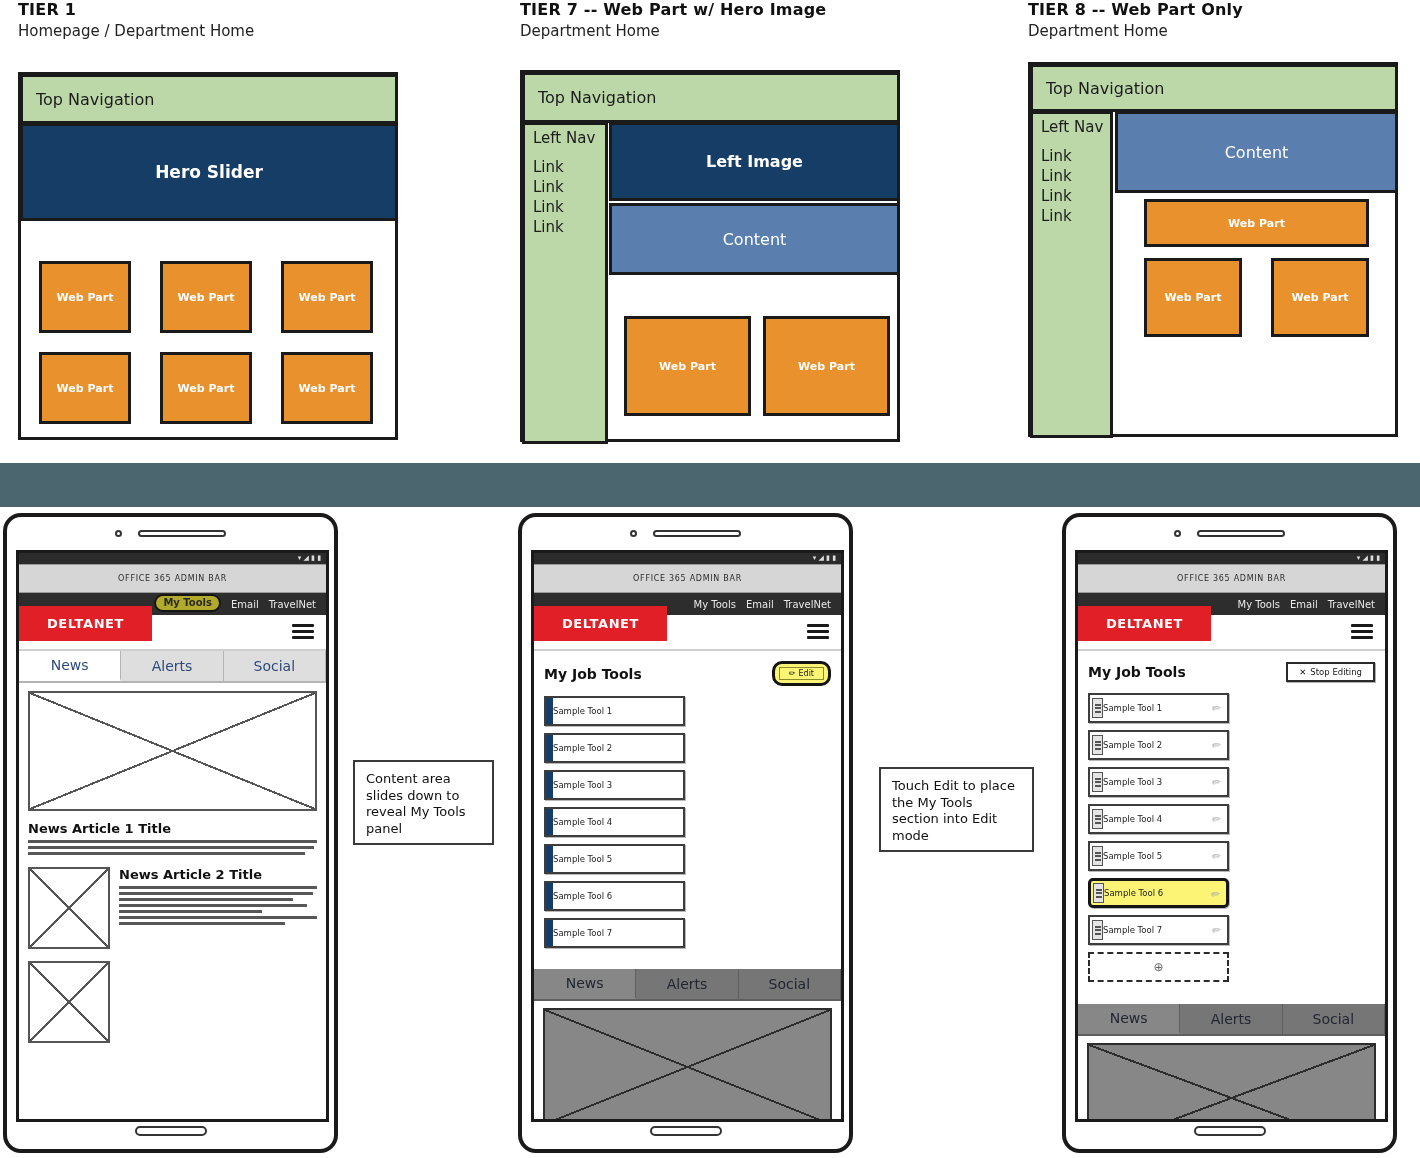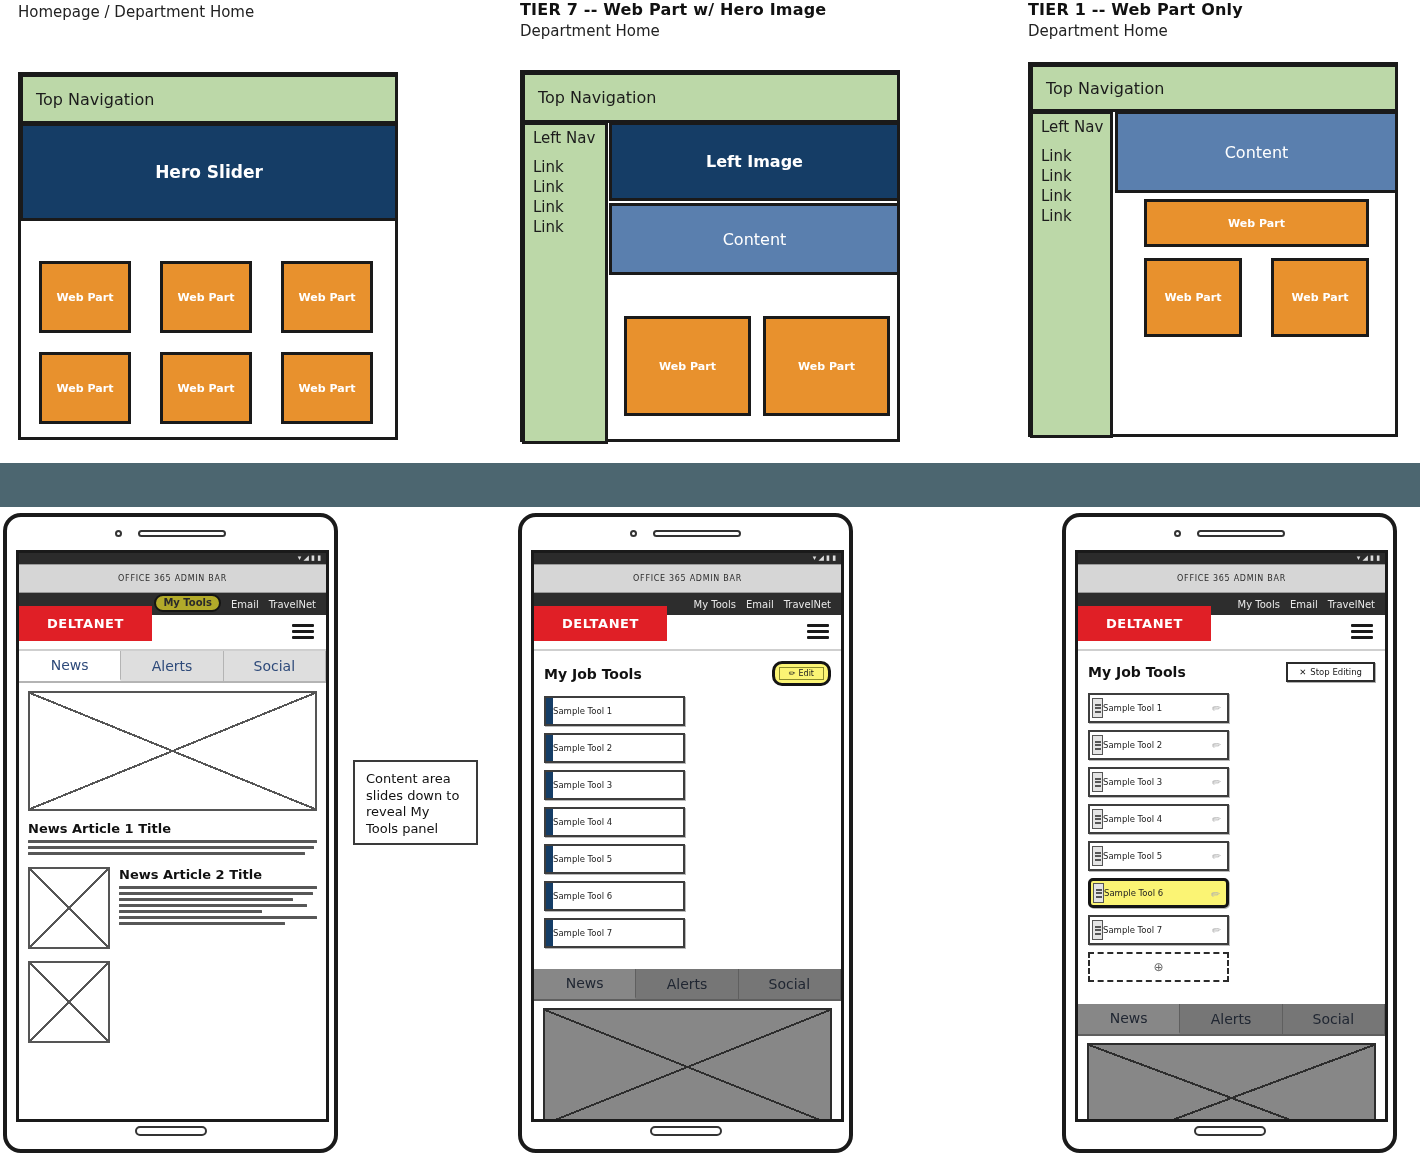--- a/index.html
+++ b/index.html
@@ -182,20 +182,21 @@
   .panel-title { font-size:14px; font-weight:bold; color:#111; }
 
   .dim { filter:brightness(.53) saturate(.45); }
 </style>
 </head>
 <body>
 
 <div class="wire-section">
 
   <div class="wire-panel" style="left:18px;width:385px;">
+    <div class="wire-title">TIER 1</div>
     <div class="wire-sub">Homepage / Department Home</div>
   </div>
   <div class="wire-box" style="left:18px;top:72px;width:380px;height:368px;">
     <div class="topnav" style="left:-1px;top:-1px;width:378px;height:50px;">
       <span>Top Navigation</span>
     </div>
     <div class="hero-slider" style="left:-1px;top:48px;width:378px;height:98px;">
       <span>Hero Slider</span>
     </div>
     <div class="webpart" style="left:18px;top:186px;width:92px;height:72px;">
@@ -241,21 +242,21 @@
     </div>
     <div class="webpart" style="left:101px;top:243px;width:127px;height:100px;">
         <span>Web Part</span>
       </div>
     <div class="webpart" style="left:240px;top:243px;width:127px;height:100px;">
         <span>Web Part</span>
       </div>
   </div>
 
   <div class="wire-panel" style="left:1028px;width:380px;">
-    <div class="wire-title">TIER 1 -- Web Part Only</div>
+    <div class="wire-title">TIER 8 -- Web Part Only</div>
     <div class="wire-sub">Department Home</div>
   </div>
   <div class="wire-box" style="left:1028px;top:62px;width:370px;height:375px;">
     <div class="topnav" style="left:-1px;top:-1px;width:368px;height:48px;">
       <span>Top Navigation</span>
     </div>
     <div class="leftnav" style="left:-1px;top:46px;width:83px;height:327px;">
       <div class="ln-title">Left Nav</div>
       <div class="ln-link">Link</div>
       <div class="ln-link">Link</div>
@@ -344,21 +345,21 @@
         <div style="margin-top:12px; display:flex; gap:9px;">
           <div class="imgbox" style="width:82px;height:82px;flex:0 0 82px;"></div>
         </div>
       </div>
     </div>
     <div class="phone-bottom">
       <span class="home-btn"></span>
     </div>
   </div>
 
-  <div class="callout" style="left:353px;top:253px;width:125px;height:85px;">
+  <div class="callout" style="left:353px;top:253px;width:141px;height:85px;">
     <span>Content area slides down to reveal My Tools panel</span>
   </div>
 
   <div class="phone" style="left:518px;">
     <div class="phone-top">
       <span class="cam-dot"></span>
       <span class="speaker"></span>
     </div>
     <div class="screen">
       <div class="statusbar">
@@ -431,20 +432,23 @@
         <div style="padding:7px 9px;">
           <div class="imgbox" style="height:118px;"></div>
         </div>
       </div>
     </div>
     <div class="phone-bottom">
       <span class="home-btn"></span>
     </div>
   </div>
 
+  <div class="callout" style="left:879px;top:260px;width:155px;height:85px;">
+    <span>Touch Edit to place the My Tools section into Edit mode</span>
+  </div>
 
   <div class="phone" style="left:1062px;">
     <div class="phone-top">
       <span class="cam-dot"></span>
       <span class="speaker"></span>
     </div>
     <div class="screen">
       <div class="statusbar">
         <span class="sb-glyph">▾ ◢ ▮ ▮</span>
       </div>

